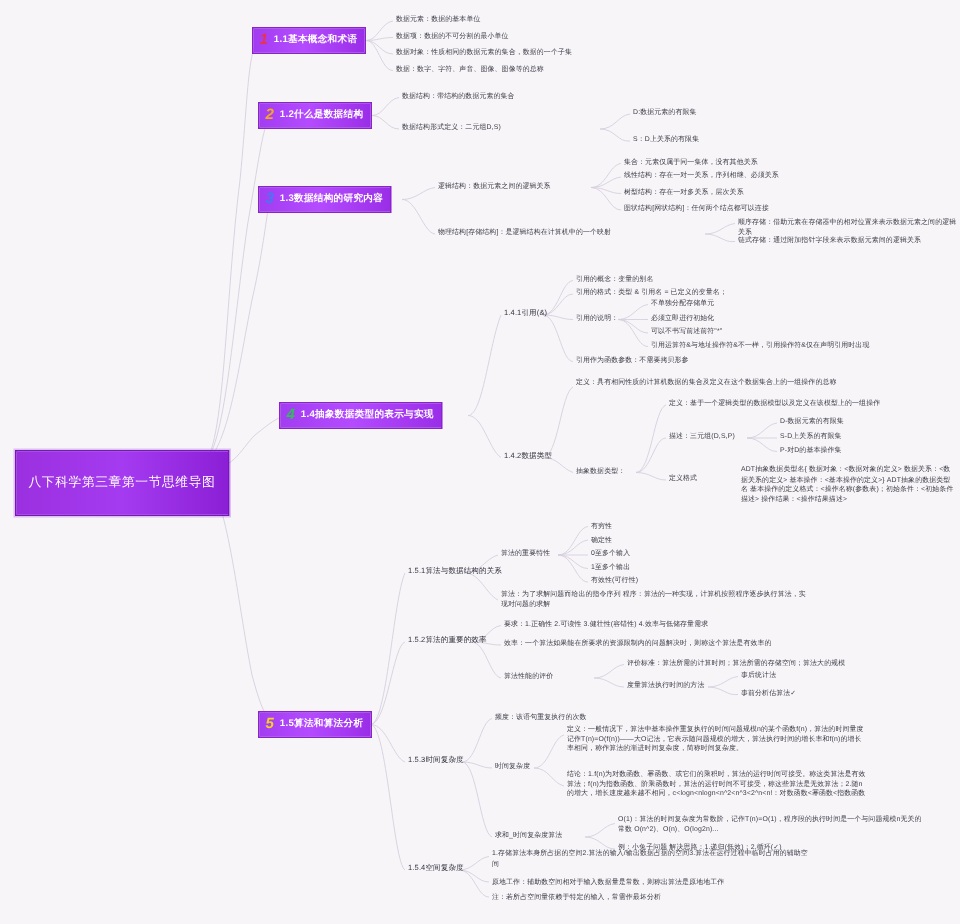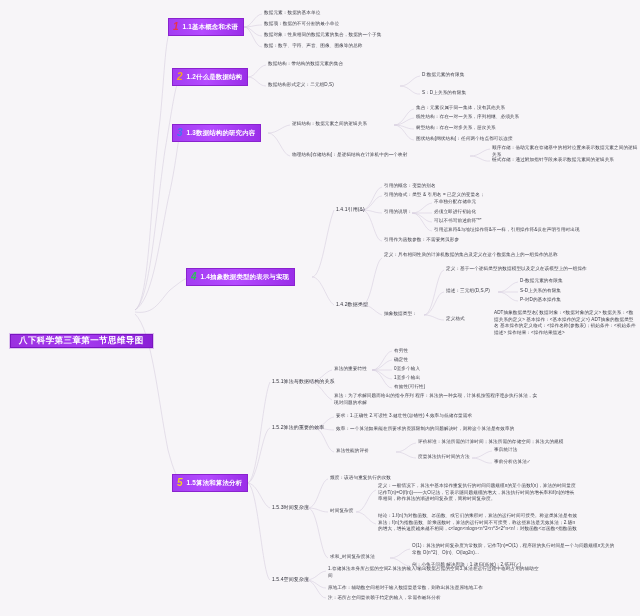--- a/index.html
+++ b/index.html
@@ -14,25 +14,24 @@
   svg#links{position:absolute;left:0;top:0;width:640px;height:616px;pointer-events:none;}
 
   .node{position:absolute;white-space:nowrap;}
 
   
   .root{
     left:10px;top:300px;
     background:linear-gradient(90deg,#9b30e0 0%,#a53bf0 50%,#8a1fd6 100%);
     border:1px solid #7a14c0;
     color:#fff;
-    font-size:8.5px;font-weight:bold;
-    padding:0 8px;
+    font-size:8.5px;font-weight:normal;
+    padding:15px 8px;
     letter-spacing:.4px;
     box-shadow:0 0 0 1px rgba(140,40,210,.25);
-    margin-top:34px;
   }
 
   
   .lvl1{
     background:linear-gradient(90deg,#a33df2 0%,#b44bff 45%,#9a2ee8 100%);
     border:1px solid #8a22cf;
     color:#fff;
     font-size:6.6px;font-weight:bold;
     padding:3px 5px 3px 3px;
     display:flex;align-items:center;gap:3px;

